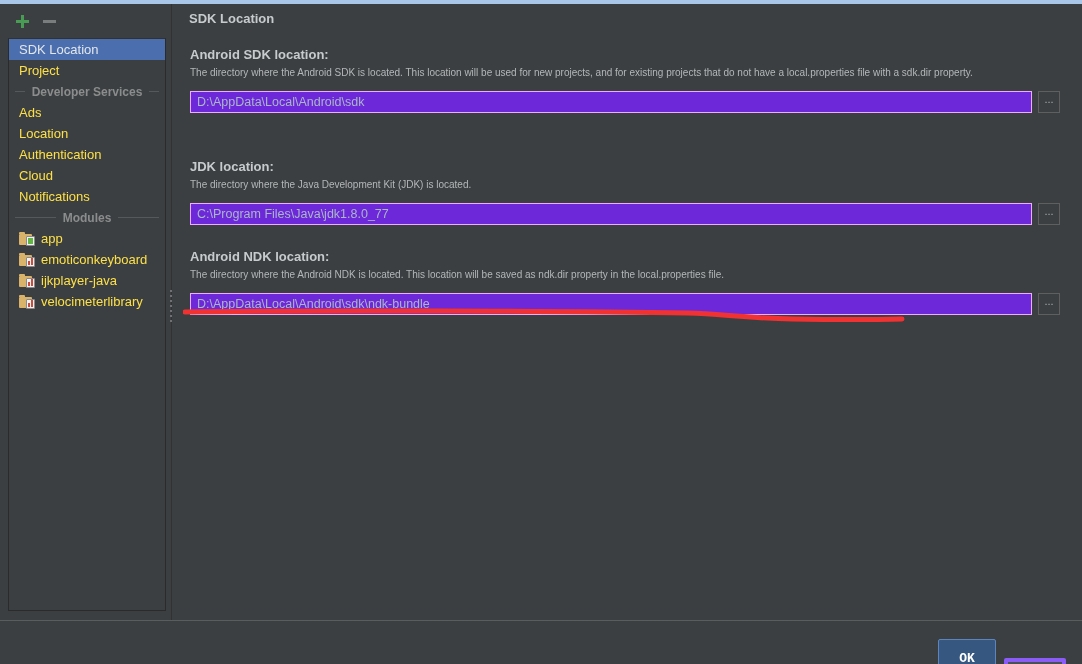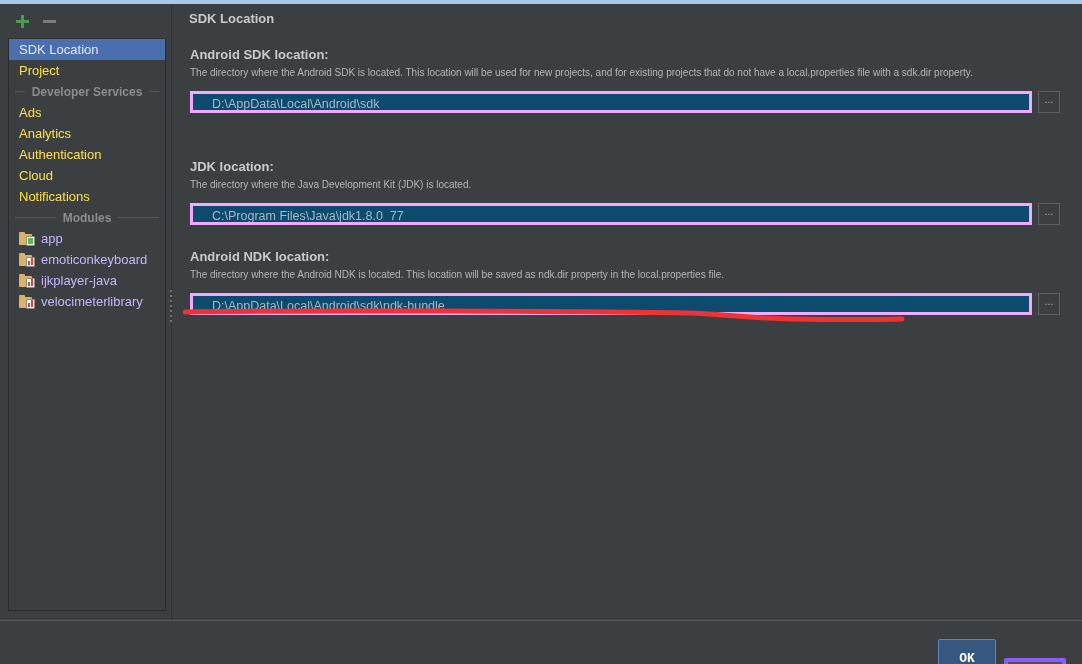--- a/index.html
+++ b/index.html
@@ -75,21 +75,21 @@
   }
   .group-sep .line {
     flex: 1 1 auto; height: 1px; background: #55595b;
   }
   .group-sep .glabel { padding: 0 7px; white-space: nowrap; }
 
   .module-item {
     height: 21px;
     display: flex; align-items: center;
     padding-left: 10px;
-    font-size: 13px; color: #c4b5fd;
+    font-size: 13px; color: #fde047;
     white-space: nowrap;
   }
   .module-item .mlabel { padding-left: 6px; }
 
   
   .ficon { position: relative; width: 16px; height: 14px; flex: 0 0 auto; }
   .ficon .folder {
     position: absolute; left: 0; top: 2px;
     width: 13px; height: 11px;
     background: #d9b36a;
@@ -159,26 +159,26 @@
   }
   .field-row {
     position: relative;
     margin-top: 10px;
     height: 22px;
     width: 868px;
   }
   .text-field {
     position: absolute; left: 0; top: 0;
     width: 842px; height: 22px;
-    background: #0c4a6e;
-    border: 3px solid #f0abfc;
+    background: #6d28d9;
+    border: 1px solid #f0abfc;
     color: #a9b7c6;
     font-size: 12.5px;
     line-height: 20px;
-    padding: 0 19px;
+    padding: 0 6px;
     white-space: nowrap; overflow: hidden;
   }
   .browse-btn {
     position: absolute; left: 848px; top: 0;
     width: 22px; height: 22px;
     border: 1px solid #5e6060;
     background: #3c3f41;
     color: #a9acae;
     font-size: 11px;
     display: flex; align-items: center; justify-content: center;
@@ -257,21 +257,21 @@
       <div class="group-sep">
         <span class="line"></span>
         <span class="glabel">Developer Services</span>
         <span class="line"></span>
       </div>
 
       <div class="list-item">
         <span>Ads</span>
       </div>
       <div class="list-item">
-        <span>Analytics</span>
+        <span>Location</span>
       </div>
       <div class="list-item">
         <span>Authentication</span>
       </div>
       <div class="list-item">
         <span>Cloud</span>
       </div>
       <div class="list-item">
         <span>Notifications</span>
       </div>

